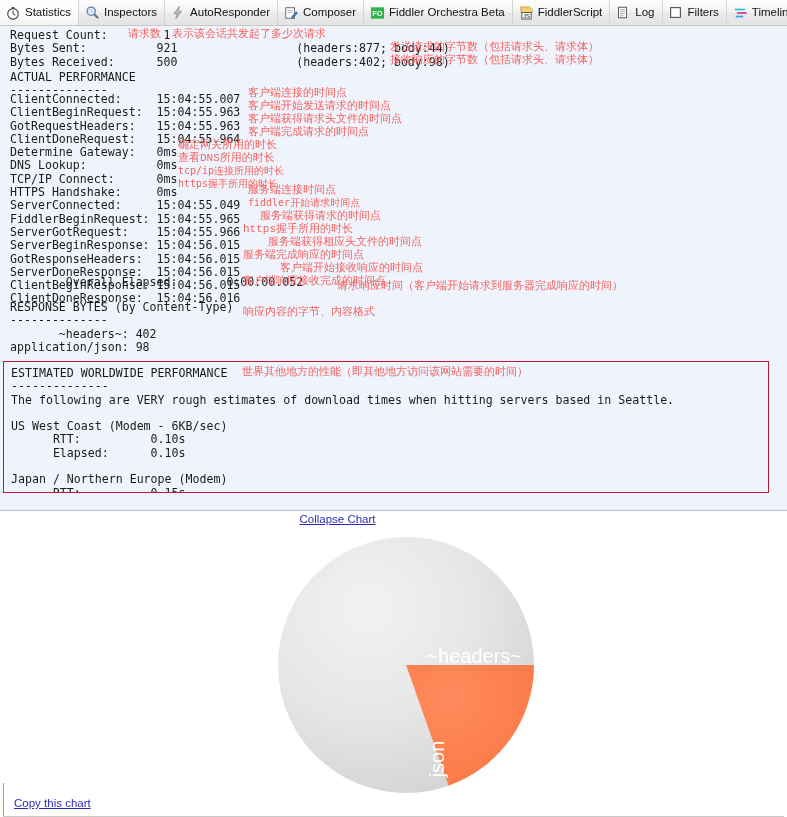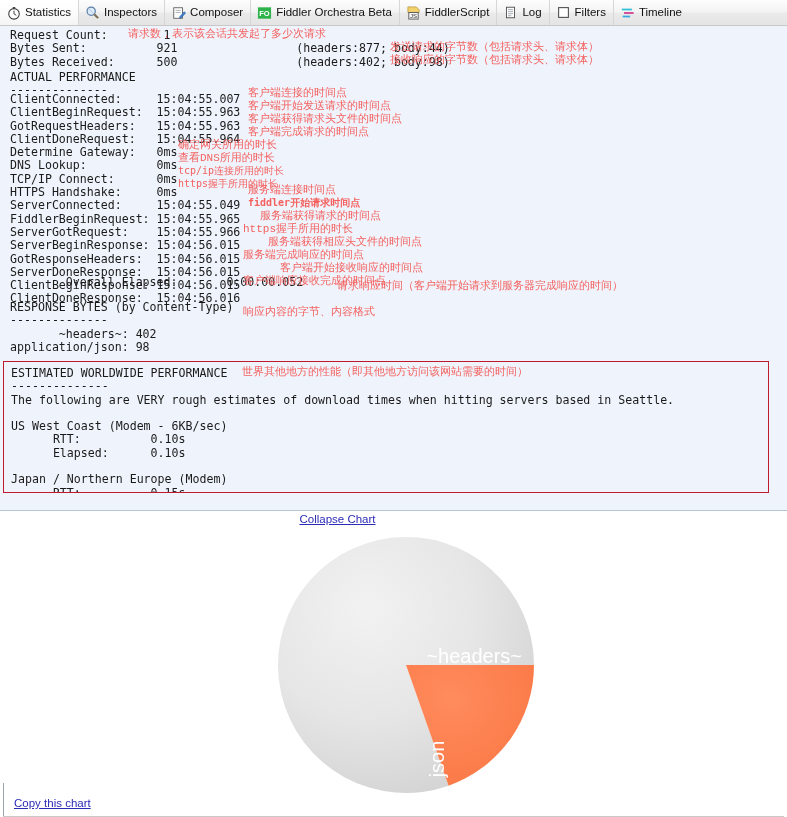--- a/index.html
+++ b/index.html
@@ -34,21 +34,21 @@
     cursor: default;
     white-space: nowrap;
   }
   .tab.active {
     background: linear-gradient(to bottom,#ffffff 0%, #fbfbfb 60%, #f4f4f4 100%);
   }
   .tab .glyph {
     width: 15px; height: 15px;
     display: inline-flex;
     align-items: center;
-    justify-content: center;
+    justify-content: flex-start;
     flex: none;
   }
   .tab .lbl { line-height: 1; }
 
   
   #statpane {
     position: absolute;
     left: 0; top: 26px;
     width: 787px; height: 485px;
     background: #eff4fc;
@@ -166,20 +166,28 @@
     <span class="glyph">
       <svg width="15" height="15" viewBox="0 0 16 16">
         <circle cx="6.6" cy="6.6" r="4.4" fill="#dce9f7" stroke="#5c7fa8" stroke-width="1.3"></circle>
         <line x1="9.8" y1="9.8" x2="14" y2="14" stroke="#7a6a4d" stroke-width="2.2"></line>
         <path d="M3 3 L10 10" stroke="#9bb7d4" stroke-width="0.6"></path>
       </svg>
     </span>
     <span class="lbl">Inspectors</span>
   </div>
 
+  <div class="tab">
+    <span class="glyph">
+      <svg width="14" height="15" viewBox="0 0 16 16">
+        <polygon points="9.5,1 3.5,9 7,9 5.5,15 12,6.5 8.5,6.5" fill="#b9bdc2" stroke="#7d8287" stroke-width="0.8"></polygon>
+      </svg>
+    </span>
+    <span class="lbl">AutoResponder</span>
+  </div>
 
   <div class="tab">
     <span class="glyph">
       <svg width="14" height="14" viewBox="0 0 16 16">
         <rect x="2" y="2" width="10" height="12" fill="#ffffff" stroke="#5b5b5b" stroke-width="1"></rect>
         <line x1="4" y1="5" x2="10" y2="5" stroke="#9aa0a6" stroke-width="0.9"></line>
         <line x1="4" y1="7.5" x2="10" y2="7.5" stroke="#9aa0a6" stroke-width="0.9"></line>
         <path d="M9 12 L14 6.5 L15.5 8 L10.5 13.5 L8.7 14z" fill="#3f7fd0" stroke="#2a5f9e" stroke-width="0.7"></path>
       </svg>
     </span>
@@ -277,21 +285,21 @@
       <div class="cn" style="left: 390px; top: 29px;">接收响应的字节数（包括请求头、请求体）</div>
       <div class="cn" style="left: 248px; top: 62px;">客户端连接的时间点</div>
       <div class="cn" style="left: 248px; top: 75px;">客户端开始发送请求的时间点</div>
       <div class="cn" style="left: 248px; top: 88px;">客户端获得请求头文件的时间点</div>
       <div class="cn" style="left: 248px; top: 101px;">客户端完成请求的时间点</div>
       <div class="cn" style="left: 178px; top: 114px;">确定网关所用的时长</div>
       <div class="cn" style="left: 178px; top: 127px;">查看DNS所用的时长</div>
       <div class="cn mo" style="left: 178px; top: 140px;">tcp/ip连接所用的时长</div>
       <div class="cn mo" style="left: 178px; top: 153px;">https握手所用的时长</div>
       <div class="cn" style="left: 248px; top: 159px;">服务端连接时间点</div>
-      <div class="cn mo" style="left: 248px; top: 172px; font-weight: bold;">fiddler开始请求时间点</div>
+      <div class="cn mo" style="left: 248px; top: 172px;">fiddler开始请求时间点</div>
       <div class="cn" style="left: 260px; top: 185px;">服务端获得请求的时间点</div>
       <div class="cn" style="left: 243px; top: 198px;">https握手所用的时长</div>
       <div class="cn" style="left: 268px; top: 211px;">服务端获得相应头文件的时间点</div>
       <div class="cn" style="left: 243px; top: 224px;">服务端完成响应的时间点</div>
       <div class="cn" style="left: 280px; top: 237px;">客户端开始接收响应的时间点</div>
       <div class="cn" style="left: 243px; top: 250px;">客户端响应接收完成的时间点</div>
       <div class="cn" style="left: 337px; top: 255px;">请求响应时间（客户端开始请求到服务器完成响应的时间）</div>
       <div class="cn" style="left: 243px; top: 281px;">响应内容的字节、内容格式</div>
     </div>
 

